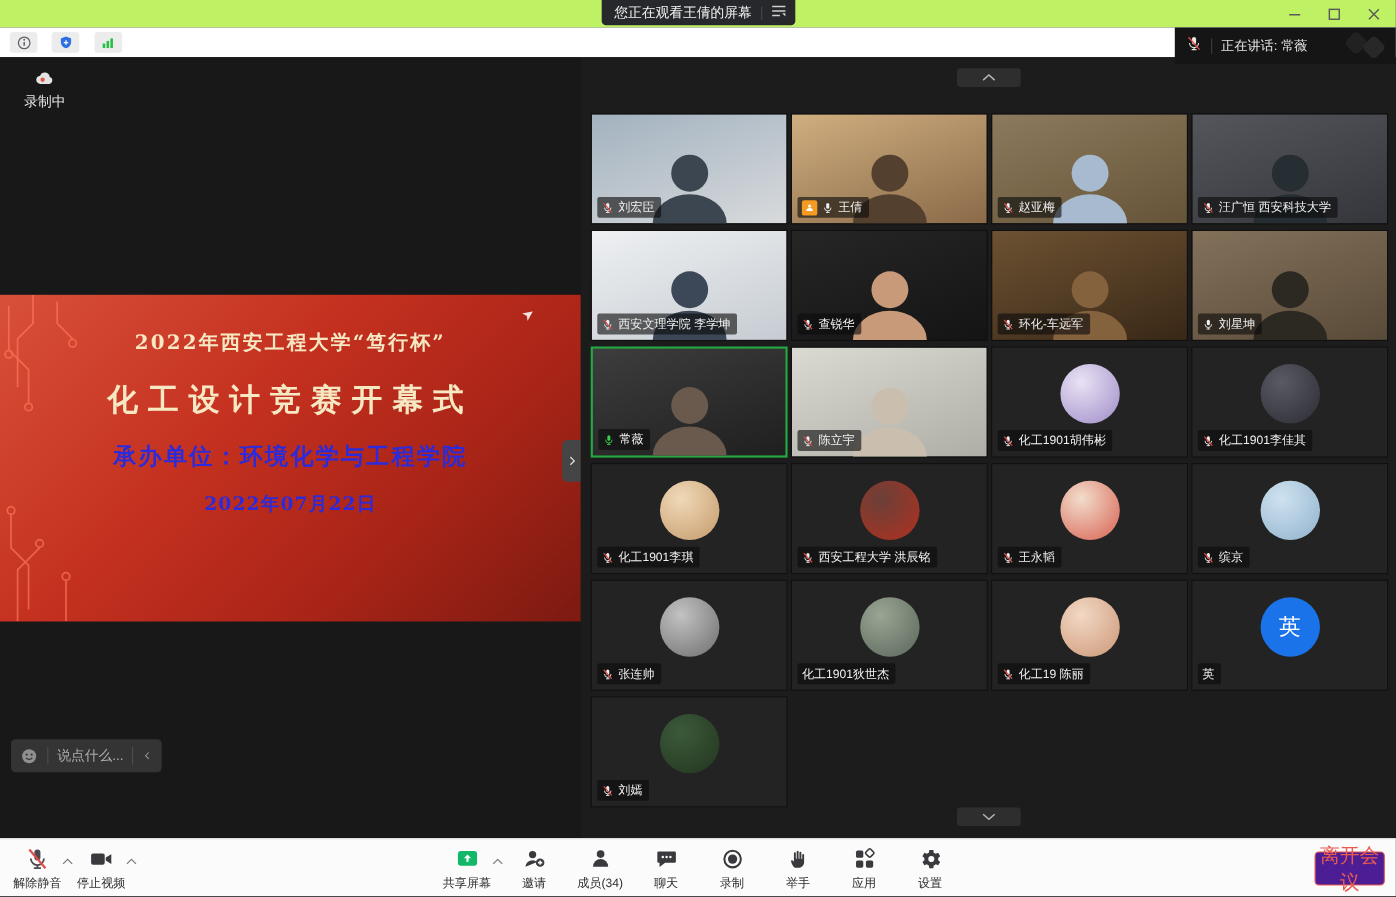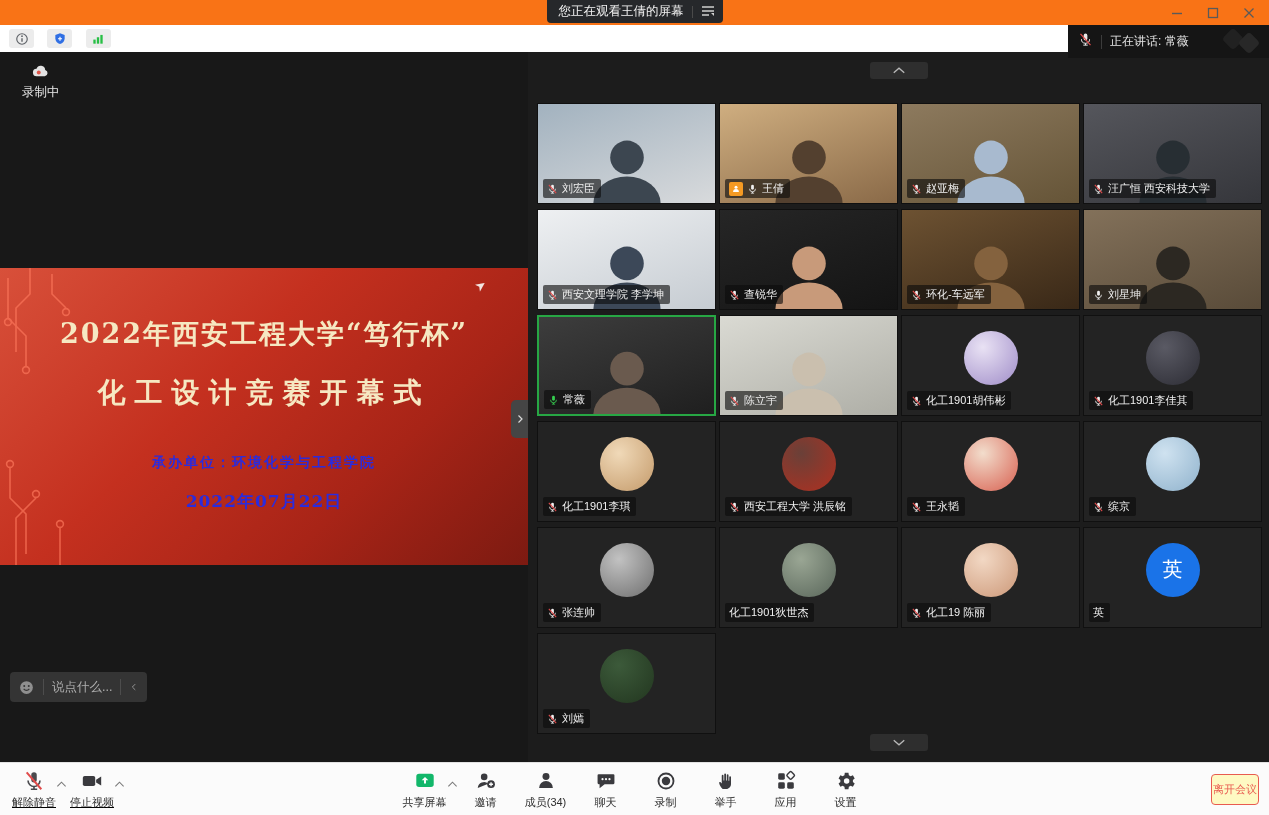--- a/index.html
+++ b/index.html
@@ -1,21 +1,21 @@
 <!DOCTYPE html>
 <html><head>
 <meta charset="utf-8">
 <style>
   * { margin:0; padding:0; box-sizing:border-box; }
   html,body { width:1269px; height:815px; overflow:hidden; background:#000;
               font-family:"Liberation Sans","DejaVu Sans",sans-serif; }
   #app { position:relative; width:1269px; height:815px; background:#1c1c1c; }
 
   
-  .titlebar { position:absolute; top:0; left:0; right:0; height:25px; background:#f97316; }
+  .titlebar { position:absolute; top:0; left:0; right:0; height:25px; background:#bef264; }
   .title-pill { position:absolute; left:50%; top:0; transform:translateX(-50%);
     height:23px; background:#26282b; border-radius:0 0 4px 4px; display:flex; align-items:center;
     padding:0 8px 0 12px; gap:8px; }
   .title-pill .t { color:#f2f2f2; font-size:12.5px; white-space:nowrap; }
   .title-pill .sep { width:1px; height:12px; background:#4a4a4a; }
   .win-controls { position:absolute; right:6px; top:0; height:25px; display:flex; align-items:center; gap:8px; }
   .win-btn { width:28px; height:22px; display:flex; align-items:center; justify-content:center; cursor:pointer; }
   .win-btn svg { display:block; }
 
   
@@ -34,25 +34,25 @@
   .main { position:absolute; top:52px; left:0; right:0; bottom:53px; }
   .share-panel { position:absolute; left:0; top:0; width:528px; height:100%; background:#181818; }
   .rec-indicator { position:absolute; left:22px; top:12px; display:flex; align-items:center; gap:6px;flex-direction:column; }
   .rec-indicator span { color:#e8e8e8; font-size:12.5px; }
 
   
   .slide { position:absolute; left:0; top:216px; width:528px; height:297px;
     background:linear-gradient(135deg,#d8503a 0%,#c4301f 40%,#a82417 70%,#7c1a11 100%);
     overflow:hidden; }
   .slide-inner { position:relative; width:100%; height:100%; text-align:center; }
-  .slide-t1 { margin-top:48px; font-family:"DejaVu Serif","Liberation Serif",serif; font-weight:bold;
-    color:#f6e8c2; font-size:27px; letter-spacing:2px; }
+  .slide-t1 { margin-top:31px; font-family:"DejaVu Serif","Liberation Serif",serif; font-weight:bold;
+    color:#f6e8c2; font-size:18px; letter-spacing:2px; }
   .slide-t2 { margin-top:22px; font-family:"DejaVu Serif","Liberation Serif",serif; font-weight:bold;
     color:#f6e8c2; font-size:28px; letter-spacing:9px; }
-  .slide-s1 { margin-top:42px; font-weight:bold; color:#2b2bdd; font-size:14px; letter-spacing:2px; }
+  .slide-s1 { margin-top:18px; font-weight:bold; color:#2b2bdd; font-size:21px; letter-spacing:2px; }
   .slide-s2 { margin-top:18px; font-weight:bold; color:#2b2bdd; font-size:17px; letter-spacing:1px;
     font-family:"DejaVu Serif","Liberation Serif",serif; }
   .circuit { position:absolute; left:0; top:0; height:100%; width:110px; opacity:.65; }
   .presenter-cursor { position:absolute; right:42px; top:10px; color:#f3e6e2; font-size:13px;
     transform:rotate(-36deg); }
 
   .next-arrow { position:absolute; right:0; top:348px; width:17px; height:38px; background:#454545;
     border-radius:5px 0 0 5px; display:flex; align-items:center; justify-content:center; cursor:pointer; }
 
   .chat-pill { position:absolute; left:10px; top:620px; height:30px; background:#343434;
@@ -77,28 +77,28 @@
   .name-pill { position:absolute; left:5px; bottom:5px; max-width:92%; background:rgba(12,12,12,.62);
     border-radius:2px; padding:2px 6px 2px 4px; display:flex; align-items:center; gap:4px; }
   .name-pill .nm { color:#f0f0f0; font-size:11px; white-space:nowrap; overflow:hidden; text-overflow:ellipsis; }
   .badge-host { width:14px; height:14px; background:#f59a23; border-radius:2px;
     display:flex; align-items:center; justify-content:center; flex:0 0 auto; }
 
   
   .toolbar { position:absolute; left:0; right:0; bottom:0; height:53px; background:#fbfbfb;
     border-top:1px solid #e2e2e2; }
   .tb-group { position:absolute; top:0; height:100%; display:flex; align-items:center; }
-  .tb-left { left:10px; gap:10px;text-decoration:underline; } .tb-center { left:50%; transform:translateX(-50%); gap:14px; }
+  .tb-left { left:10px; gap:10px; } .tb-center { left:50%; transform:translateX(-50%); gap:14px; }
   .tb-item { position:relative; display:flex; flex-direction:column; align-items:center;
     min-width:46px; padding:4px 2px 3px; cursor:pointer; }
   .tb-item .ic { height:24px; display:flex; align-items:center; justify-content:center; }
   .tb-item .lb { font-size:11px; color:#2d2d2d; margin-top:2px; white-space:nowrap; }
   .tb-chev { position:absolute; right:-9px; top:9px; }
-  .leave-btn { position:absolute; right:10px; top:11px; width:48px; height:31px; background:#fef9c3;
-    border:1px solid #e85b50; border-radius:4px; color:#e85b50; font-size:11px; cursor:pointer;
+  .leave-btn { position:absolute; right:10px; top:11px; width:64px; height:31px; background:#4c1d95;
+    border:1px solid #e85b50; border-radius:4px; color:#e85b50; font-size:18px; cursor:pointer;
     display:flex; align-items:center; justify-content:center; }
 </style>
 </head>
 <body>
 
 <div id="app">
 
   <div class="titlebar">
     <div class="title-pill">
       <span class="t">您正在观看王倩的屏幕</span>

